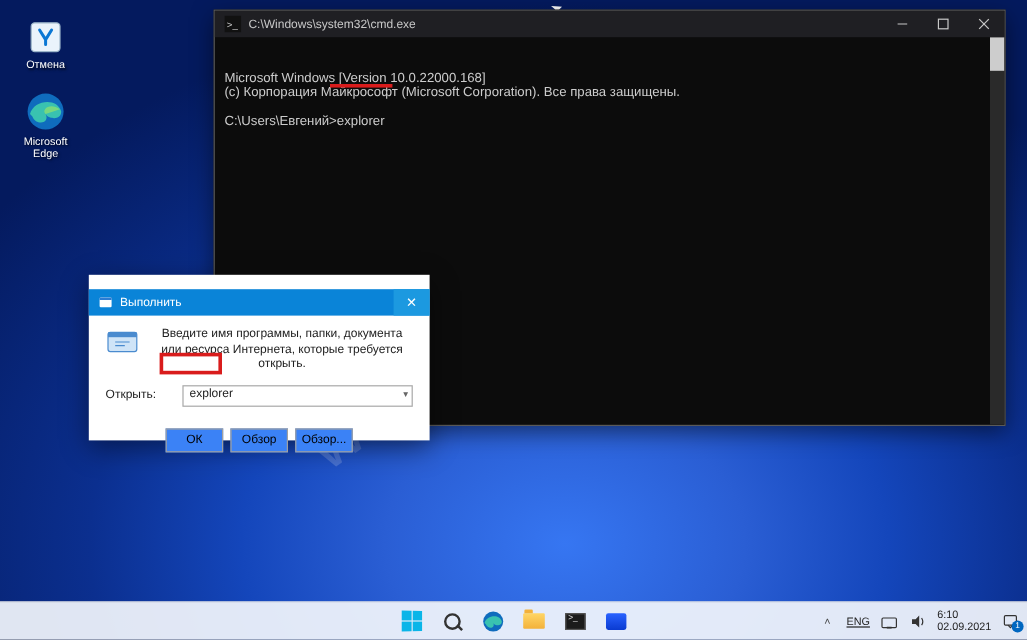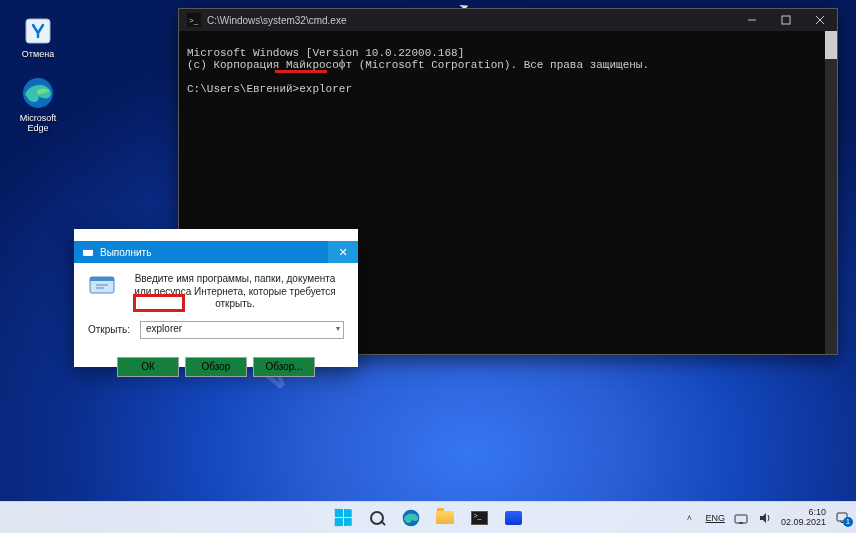--- a/index.html
+++ b/index.html
@@ -13,53 +13,53 @@
   .dicon .glyph { width: 38px; height: 38px; margin: 0 auto 2px; display:flex; align-items:center; justify-content:center; }
   .dicon .label { color: #fff; font-size: 9px; text-shadow: 1px 1px 2px rgba(0,0,0,.8); line-height: 1.1; }
   .recycle-glyph svg, .edge-glyph svg { width: 36px; height: 36px; }
 
   
   .cmd-window { position:absolute; left:178px; top:8px; width:660px; height:347px; background:#0c0c0c; border:1px solid #5a5a5a; box-shadow:0 6px 18px rgba(0,0,0,.5); }
   .cmd-title { height:22px; background:#1f1f23; display:flex; align-items:center; }
   .cmd-title-icon { width:14px; height:14px; margin:0 6px 0 8px; display:flex;align-items:center;justify-content:center; }
   .cmd-title-text { color:#c8c8c8; font-size:10px; flex:1; }
   .cmd-btn { width:34px; height:22px; display:flex; align-items:center; justify-content:center; color:#c8c8c8; font-size:10px; }
-  .cmd-body { position:relative; height:calc(100% - 22px); overflow:hidden; padding:4px 8px; font-family:Liberation Mono, monospace; font-size:11px; color:#cccccc; white-space:pre; }
+  .cmd-body { position:relative; height:calc(100% - 22px); overflow:hidden; padding:16px 8px; font-family:Liberation Sans, sans-serif; font-size:11px; color:#cccccc; white-space:pre; }
   .cmd-body .scroll-region { position:absolute; right:0; top:0; width:12px; height:100%; background:#2a2a2a; }
   .cmd-body .scroll-thumb { position:absolute; right:0; top:0; width:12px; height:28px; background:#cdcdcd; }
   .underline-mark { position:absolute; left:275px; top:70px; width:52px; height:3px; background:#d91c1c; }
   .cursor-arrow { position:absolute; left:459px; top:0; color:#fff; font-size:12px; transform:rotate(-20deg); }
 
   
   .watermark { position:absolute; left:50%; top:50%; transform:translate(-50%,-60%) rotate(-35deg); font-size:60px; color:rgba(255,255,255,.18); letter-spacing:1px; pointer-events:none; font-family:Arial,sans-serif; }
 
   
   .run-dlg { position:absolute; left:74px; top:229px; width:284px; height:138px; background:#fff; box-shadow:0 6px 22px rgba(0,0,0,.45); }
   .run-title { height:22px; background:#0a84d8; display:flex; align-items:center; color:#fff;margin-top:12px; }
   .run-icn { width:12px; height:12px; margin:0 6px 0 8px; display:flex;align-items:center;justify-content:center; }
   .run-title-text { font-size:10px; flex:1; }
   .run-close { width:30px; height:22px; display:flex;align-items:center;justify-content:center; background:#1c99e0; font-size:11px; }
   .run-body { padding:10px 14px 0 14px; font-size:10px; color:#222; }
   .run-row { display:flex; align-items:flex-start; gap:10px; }
   .run-big-icon { width:28px; height:24px; flex-shrink:0; }
   .run-desc { line-height:1.25;text-align:center; }
-  .run-input-row { display:flex; align-items:center; gap:8px; margin-top:10px; }
+  .run-input-row { display:flex; align-items:center; gap:20px; margin-top:10px; }
   .run-label { font-size:10px; width:44px; }
   .run-combo { position:relative; flex:1; height:18px; border:1px solid #a8a8a8; background:#fff; font-size:10px; padding:1px 16px 0 5px; }
   .run-combo .chev { position:absolute; right:3px; top:2px; font-size:8px; color:#666; }
   .red-box { position:absolute; border:3px solid #d91c1c; pointer-events:none; }
   .run-buttons { display:flex; gap:6px; justify-content:center; margin-top:18px; padding-bottom:10px;}
-  .run-buttons button { width:62px; height:20px; font-size:10px; background:#15803d; border:1px solid #a0a0a0; cursor:pointer; }
+  .run-buttons button { width:48px; height:20px; font-size:10px; background:#3b82f6; border:1px solid #a0a0a0; cursor:pointer; }
 
   
   .taskbar { position:absolute; left:0; bottom:0; width:100%; height:32px; background:rgba(243,246,252,0.92); border-top:1px solid rgba(0,0,0,.08); display:flex; align-items:center; }
   .task-center { position:absolute; left:50%; transform:translateX(-50%); display:flex; gap:4px; align-items:center; }
   .task-btn { width:30px; height:28px; display:flex; align-items:center; justify-content:center; border-radius:3px; cursor:pointer; }
   .task-right { position:absolute; right:6px; display:flex; align-items:center; gap:8px; font-size:9px; color:#222; }
-  .task-right .clock { text-align:right; line-height:1.1; }
+  .task-right .clock { line-height:1.1; }
   .tray-icon { width:16px; height:16px; display:flex; align-items:center; justify-content:center; cursor:pointer; }
   .badge { position:relative; }
   .badge::after { content:"1"; position:absolute; right:-3px; bottom:-1px; width:10px; height:10px; border-radius:50%; background:#0067c0; color:#fff; font-size:7px; display:flex;align-items:center;justify-content:center; }
 
   
   .i-start { display:grid; grid-template-columns:8px 8px; grid-template-rows:8px 8px; gap:1px; }
   .i-start span:nth-child(1){background:#0ab5e8;} .i-start span:nth-child(2){background:#0ab5e8;}
   .i-start span:nth-child(3){background:#0ab5e8;} .i-start span:nth-child(4){background:#0ab5e8;}
   .i-start { transform: perspective(20px) rotateY(4deg); }
   .i-search { width:14px;height:14px;border:2px solid #333;border-radius:50%;position:relative;}

